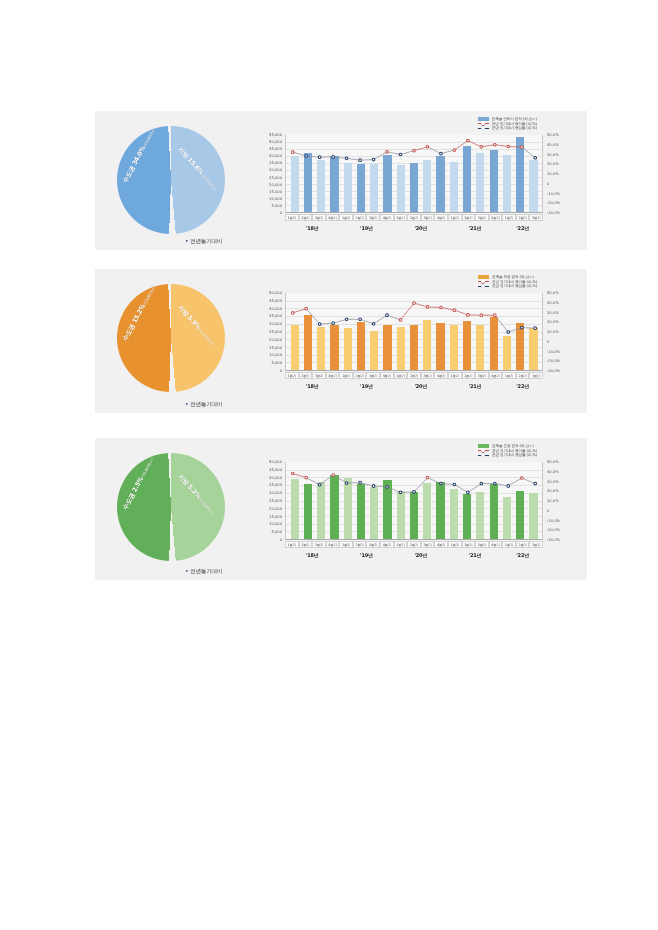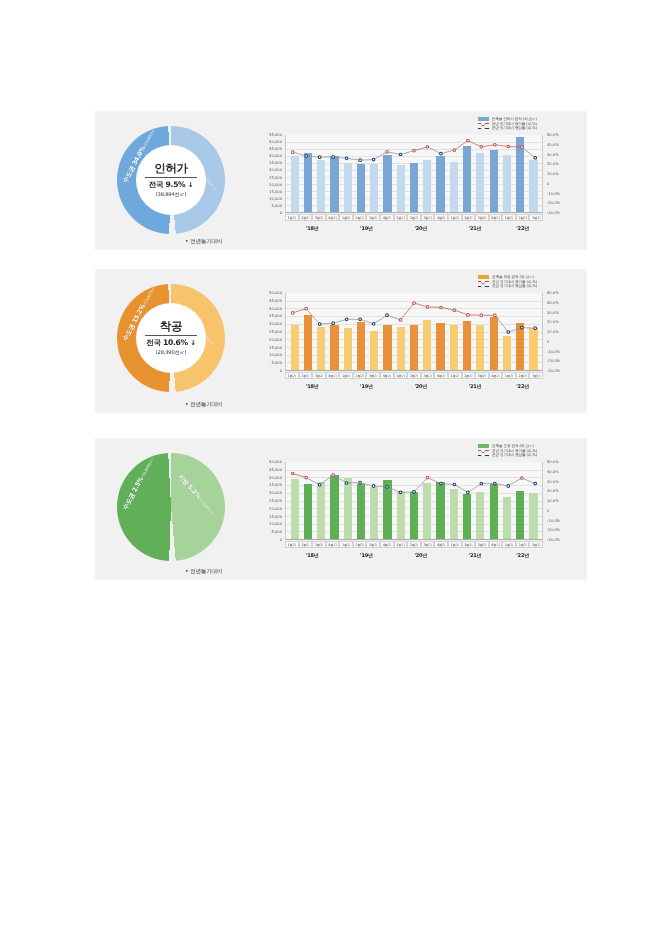--- a/index.html
+++ b/index.html
@@ -207,26 +207,20 @@
 </head>
 <body>
 
 <div id="page">
     <div class="card" id="card-0" style="top: 110px; height: 140px;">
       <div class="donut-panel">
         <div class="donut-wrap">
           <div class="donut-ring" style="background: conic-gradient(rgb(168, 200, 232) 0deg, rgb(168, 200, 232) 175deg, rgb(241, 241, 241) 175deg, rgb(241, 241, 241) 182deg, rgb(111, 168, 220) 182deg, rgb(111, 168, 220) 357deg, rgb(241, 241, 241) 357deg, rgb(241, 241, 241) 360deg);"></div>
           <div class="ring-label lab-left"><span>수도권 34.0%</span><span class="tiny"> (14,984천㎡)</span></div>
           <div class="ring-label lab-right"><span>지방 15.6%</span><span class="tiny"> (23,910천㎡)</span></div>
-          <div class="donut-hole">
-            <div class="donut-title">인허가</div>
-            <div class="donut-rule"></div>
-            <div class="donut-main">전국 9.5% <span class="arrow">↓</span></div>
-            <div class="donut-sub">(38,894천㎡)</div>
-          </div>
         </div>
         <div class="footnote"><span class="dot">• </span><span>전년동기대비</span></div>
       </div>
       <div class="chart-panel">
         <div class="legend">
           <div class="legend-row">
             <span class="lg-swatch" style="background: rgb(121, 166, 210);"></span>
             <span>건축물 인허가 면적 (좌,천㎡)</span>
           </div>
           <div class="legend-row">
@@ -408,26 +402,20 @@
           <div class="yr-cell" style="flex: 3 1 0%;">'22년</div>
         </div>
       </div>
     </div>
     <div class="card" id="card-1" style="top: 268px; height: 145px;">
       <div class="donut-panel">
         <div class="donut-wrap">
           <div class="donut-ring" style="background: conic-gradient(rgb(247, 196, 108) 0deg, rgb(247, 196, 108) 175deg, rgb(241, 241, 241) 175deg, rgb(241, 241, 241) 182deg, rgb(232, 146, 47) 182deg, rgb(232, 146, 47) 357deg, rgb(241, 241, 241) 357deg, rgb(241, 241, 241) 360deg);"></div>
           <div class="ring-label lab-left"><span>수도권 15.2%</span><span class="tiny"> (13,467천㎡)</span></div>
           <div class="ring-label lab-right"><span>지방 5.9%</span><span class="tiny"> (14,923천㎡)</span></div>
-          <div class="donut-hole">
-            <div class="donut-title">착공</div>
-            <div class="donut-rule"></div>
-            <div class="donut-main">전국 10.6% <span class="arrow">↓</span></div>
-            <div class="donut-sub">(28,390천㎡)</div>
-          </div>
         </div>
         <div class="footnote"><span class="dot">• </span><span>전년동기대비</span></div>
       </div>
       <div class="chart-panel">
         <div class="legend">
           <div class="legend-row">
             <span class="lg-swatch" style="background: rgb(232, 163, 61);"></span>
             <span>건축물 착공 면적 (좌,천㎡)</span>
           </div>
           <div class="legend-row">

